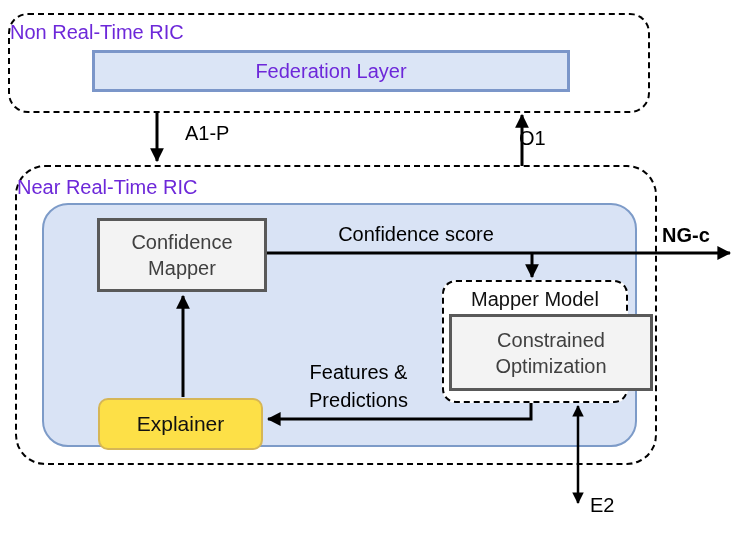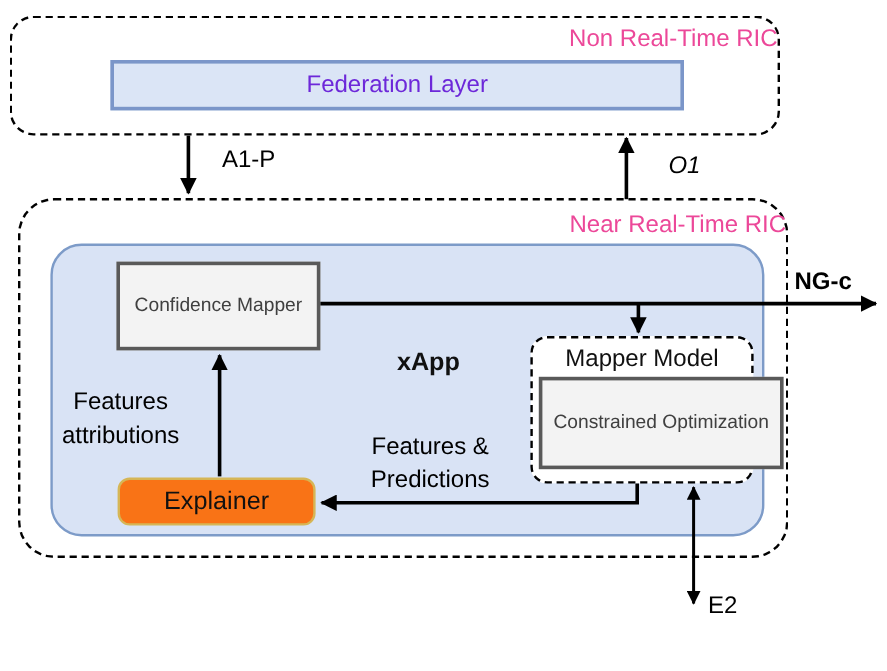--- a/index.html
+++ b/index.html
@@ -27,23 +27,23 @@
   #non-rt-box  { left: 8px;  top: 13px;  width: 642px; height: 100px; border-radius: 20px; }
   #near-rt-box { left: 15px; top: 165px; width: 642px; height: 300px; border-radius: 30px; }
   #local-model-box {
     left: 442px; top: 280px; width: 186px; height: 123px;
     border-radius: 14px; background: #ffffff; z-index: 3;
   }
 
   .group-title {
     position: absolute;
     width: 100%;
-    text-align: right;
-    font-size: 20px;
-    color: #ec4899;
+    text-align: left;
+    font-size: 20px;
+    color: #6d28d9;
     left: 0;
   }
   #non-rt-box .group-title  { top: 6px; }
   #near-rt-box .group-title { top: 9px; }
 
   
   #federation-layer {
     position: absolute;
     left: 92px; top: 50px; width: 478px; height: 42px;
     background: #dbe5f6;
@@ -63,60 +63,60 @@
   }
 
   
   .gray-box {
     position: absolute;
     background: #f3f3f3;
     border: 3px solid #595959;
     box-sizing: border-box;
     display: flex; align-items: center; justify-content: center;
     text-align: center;
-    font-size: 16px;
+    font-size: 20px;
     line-height: 26px;
     color: #404040;
     z-index: 4;
   }
   #confidence-mapper { left: 97px;  top: 218px; width: 170px; height: 74px; }
   #constrained-opt   { left: 449px; top: 314px; width: 204px; height: 77px; }
   #ocu-box           { left: 473px; top: 506px; width: 144px; height: 43px; border-width: 4px; }
 
   #local-model-title {
     position: absolute;
     left: 0; top: 6px; width: 100%;
     text-align: center;
     font-size: 20px; color: #111;
   }
 
   
   #explainer-box {
     position: absolute;
-    left: 98px; top: 398px; width: 165px; height: 40px;
-    background: #f97316;
+    left: 98px; top: 398px; width: 165px; height: 52px;
+    background: #fde047;
     border: 2.5px solid #d6b656;
     border-radius: 10px;
     box-sizing: border-box;
     display: flex; align-items: center; justify-content: center;
     font-size: 21px; color: #111;
     z-index: 4;
   }
 
   
   .edge-label {
     position: absolute;
     font-size: 20px;
     color: #000;
     white-space: nowrap;
     z-index: 6;
     background: transparent;
   }
   #label-a1p  { left: 185px; top: 122px; }
-  #label-o1   { left: 557px; top: 127px; font-style: italic; }
+  #label-o1   { left: 519px; top: 127px; }
   #label-ngc  { left: 662px; top: 224px; font-weight: bold; }
   #label-e2   { left: 590px; top: 494px; }
   #label-confidence-score { left: 318px; top: 223px; width: 196px; text-align: center; }
 
   .multiline-label {
     position: absolute;
     font-size: 20px;
     line-height: 28px;
     color: #000;
     text-align: center;
@@ -153,21 +153,20 @@
   </div>
   <div id="federation-layer">
     <span>Federation Layer</span>
   </div>
 
   <div id="near-rt-box" class="dashed-box">
     <div class="group-title">Near Real-Time RIC</div>
   </div>
 
   <div id="xapp-container"></div>
-  <div id="label-xapp">xApp</div>
 
   <div id="confidence-mapper" class="gray-box">
     <span>Confidence Mapper</span>
   </div>
 
   <div id="local-model-box" class="dashed-box">
     <div id="local-model-title">Mapper Model</div>
   </div>
   <div id="constrained-opt" class="gray-box">
     <span>Constrained Optimization</span>
@@ -175,21 +174,21 @@
 
   <div id="explainer-box">
     <span>Explainer</span>
   </div>
 
 
   <div id="label-a1p" class="edge-label">A1-P</div>
   <div id="label-o1" class="edge-label">O1</div>
   <div id="label-ngc" class="edge-label">NG-c</div>
   <div id="label-e2" class="edge-label">E2</div>
-  <div id="label-feat-attr" class="multiline-label">Features attributions</div>
+  <div id="label-confidence-score" class="edge-label">Confidence score</div>
   <div id="label-feat-pred" class="multiline-label">Features &amp; Predictions</div>
 
   <svg id="arrow-layer" viewBox="0 0 739 559" xmlns="http://www.w3.org/2000/svg">
     <defs>
       <marker id="ah" viewBox="0 0 12 12" refX="11" refY="6" markerWidth="4.6" markerHeight="4.6" orient="auto" markerUnits="strokeWidth">
         <path d="M0,0 L12,6 L0,12 Z" fill="#000"></path>
       </marker>
       <marker id="ah-rev" viewBox="0 0 12 12" refX="1" refY="6" markerWidth="4.6" markerHeight="4.6" orient="auto" markerUnits="strokeWidth">
         <path d="M12,0 L0,6 L12,12 Z" fill="#000"></path>
       </marker>

